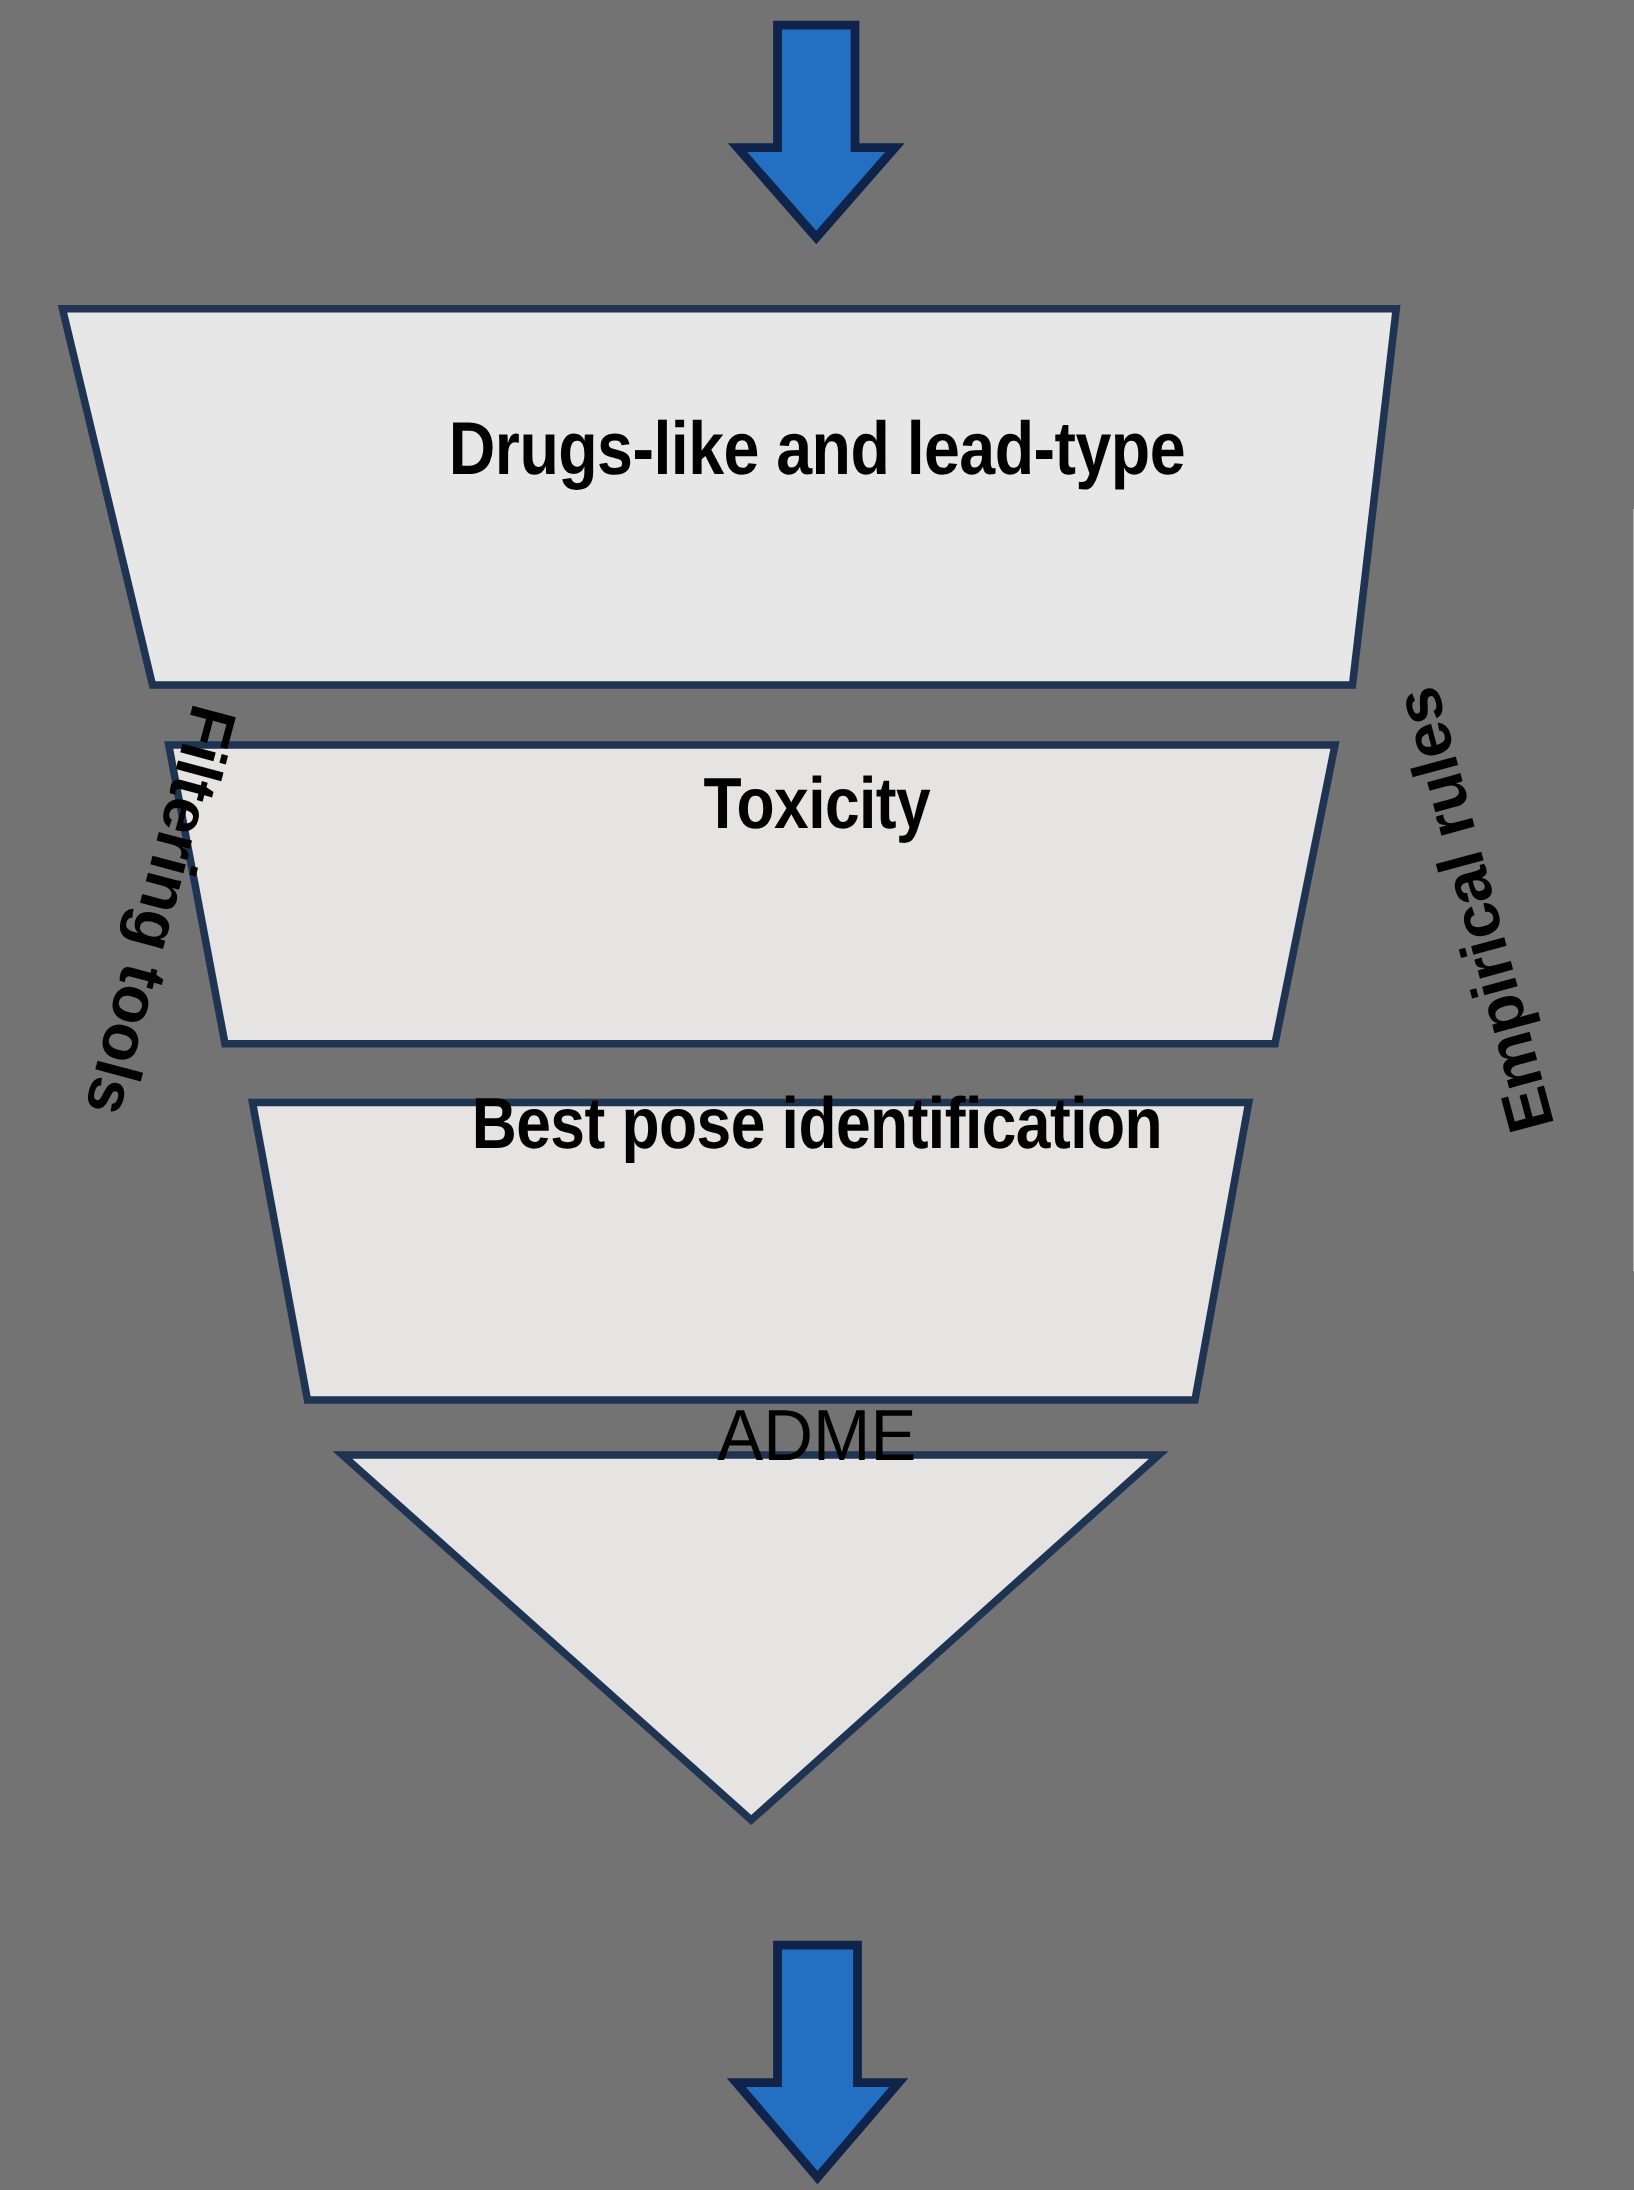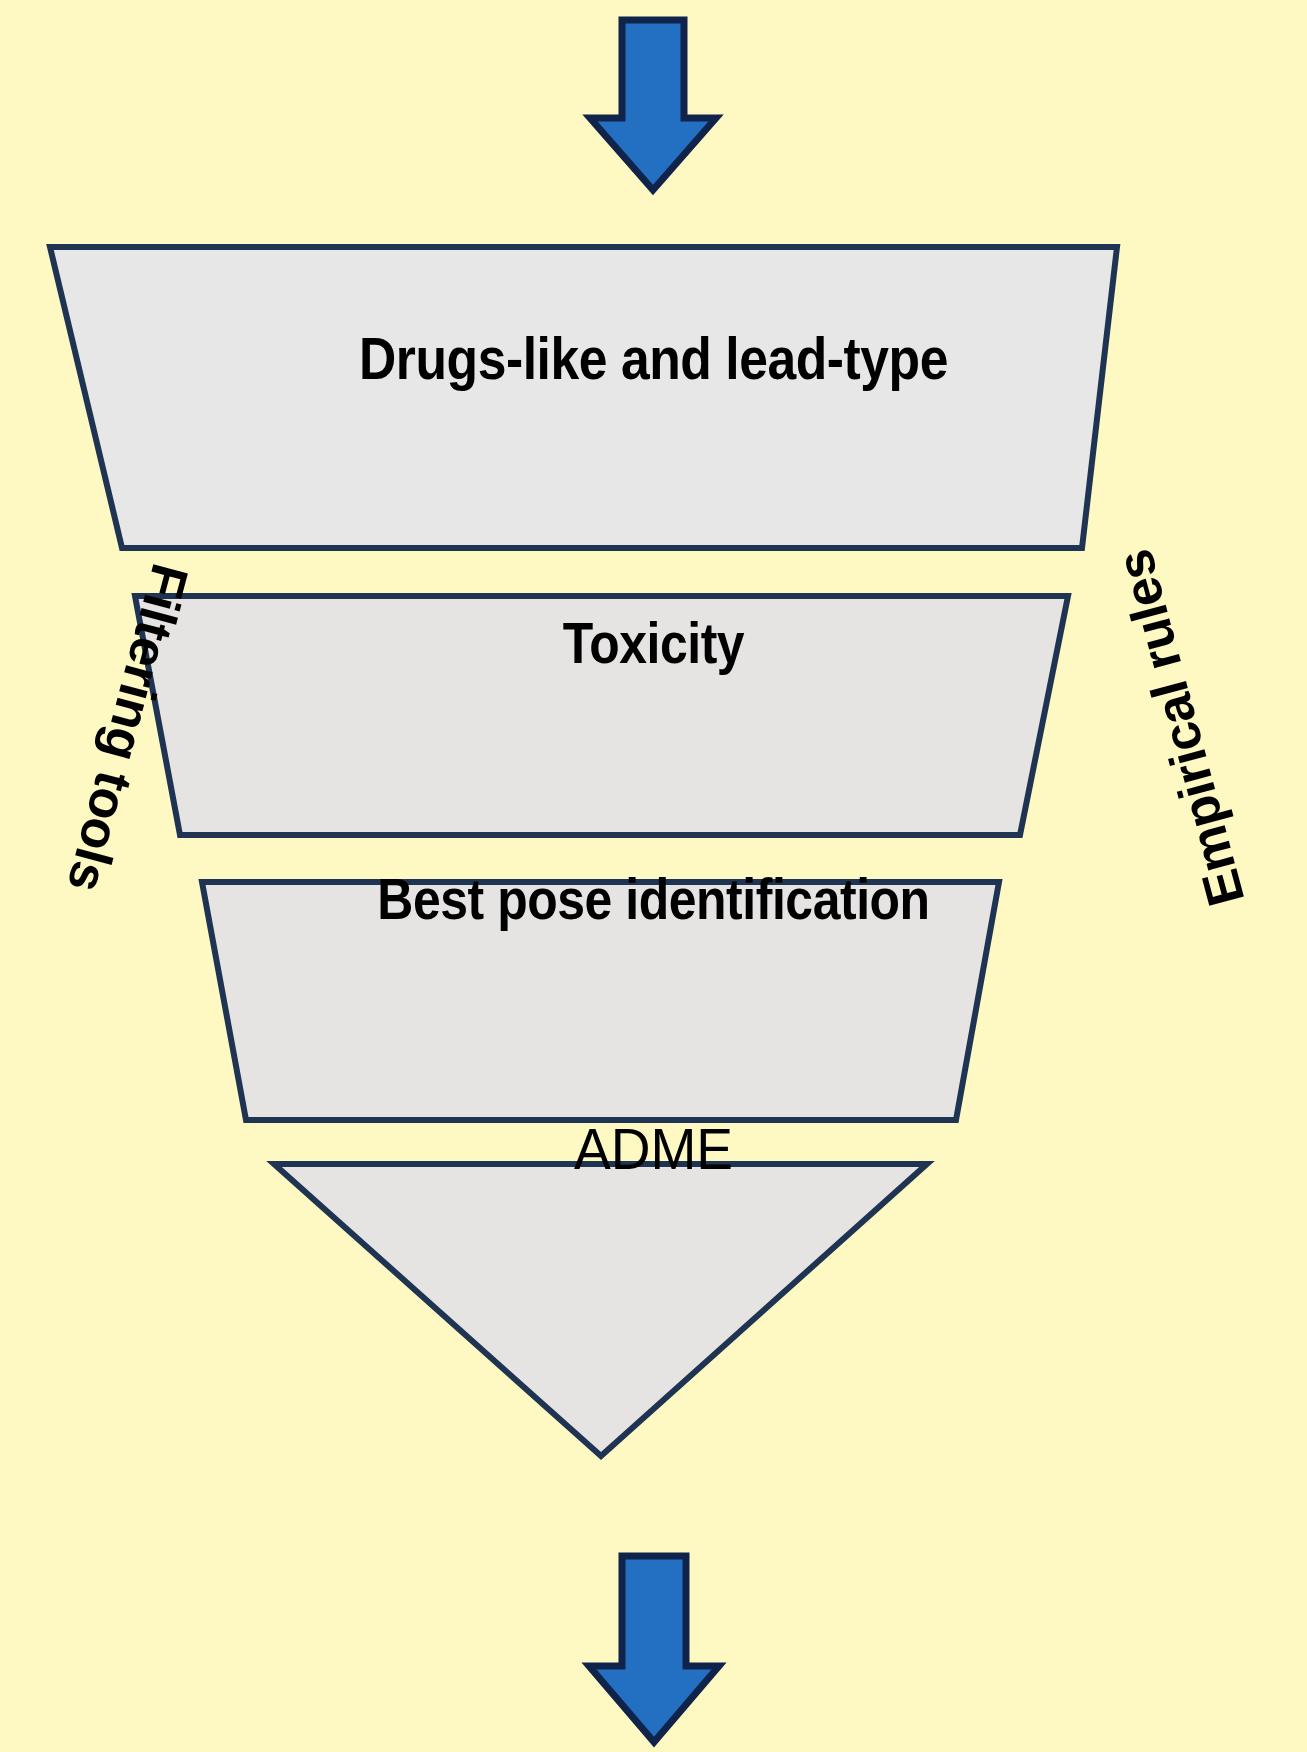--- a/index.html
+++ b/index.html
@@ -7,21 +7,21 @@
     padding: 0;
     background: #ffffff;
   }
   body {
     font-family: "Liberation Sans", sans-serif;
   }
   #canvas {
     position: relative;
     width: 1307px;
     height: 1752px;
-    background: #fef9c3;
+    background: #737373;
     overflow: hidden;
   }
   #funnel-svg {
     position: absolute;
     left: 0;
     top: 0;
     width: 1307px;
     height: 1752px;
   }
   .stage-label {

